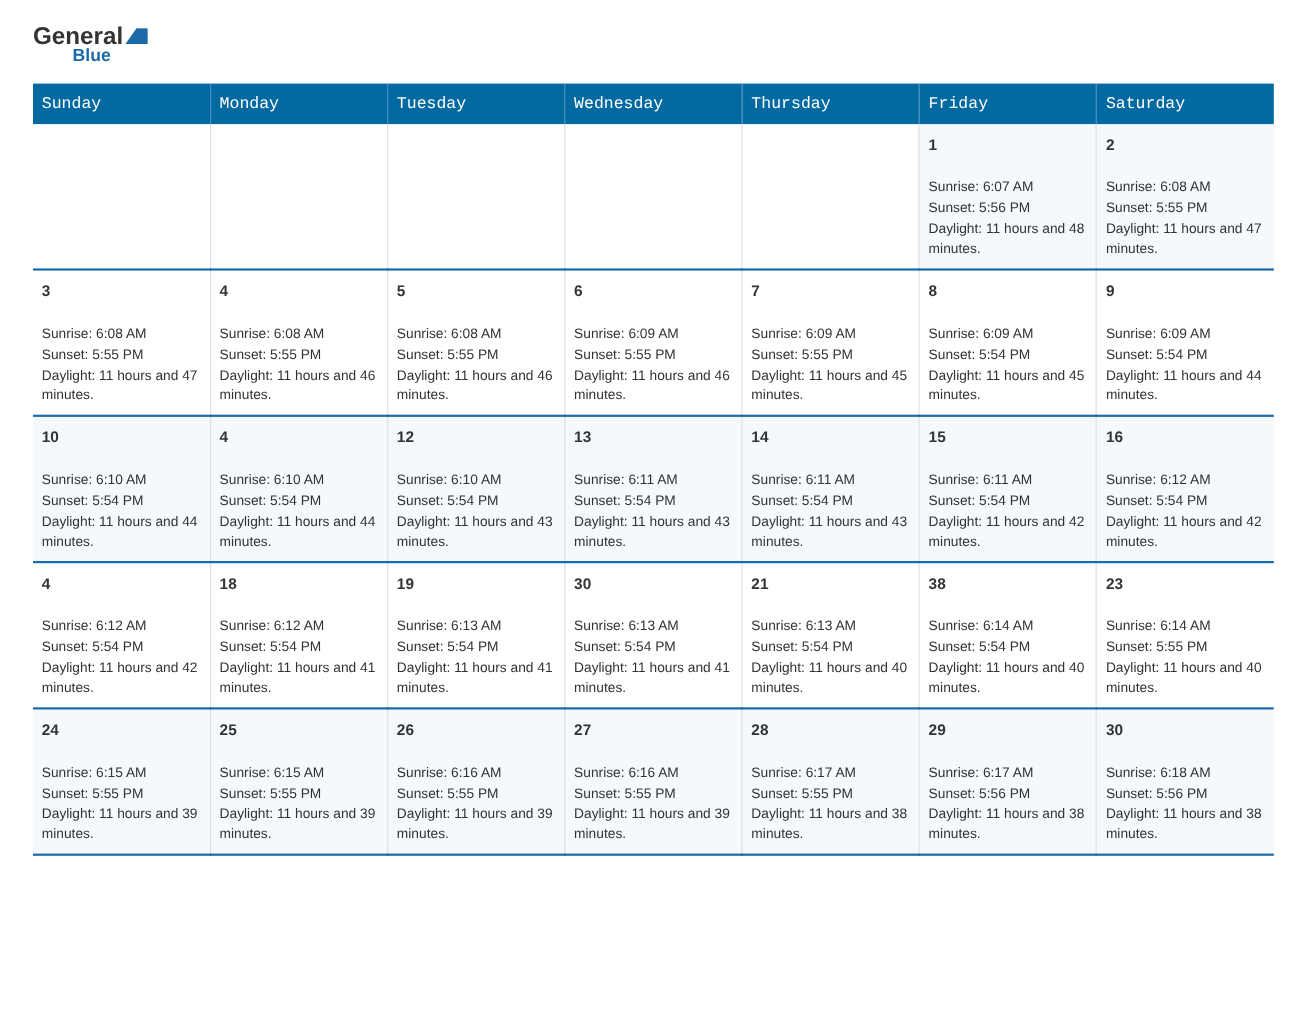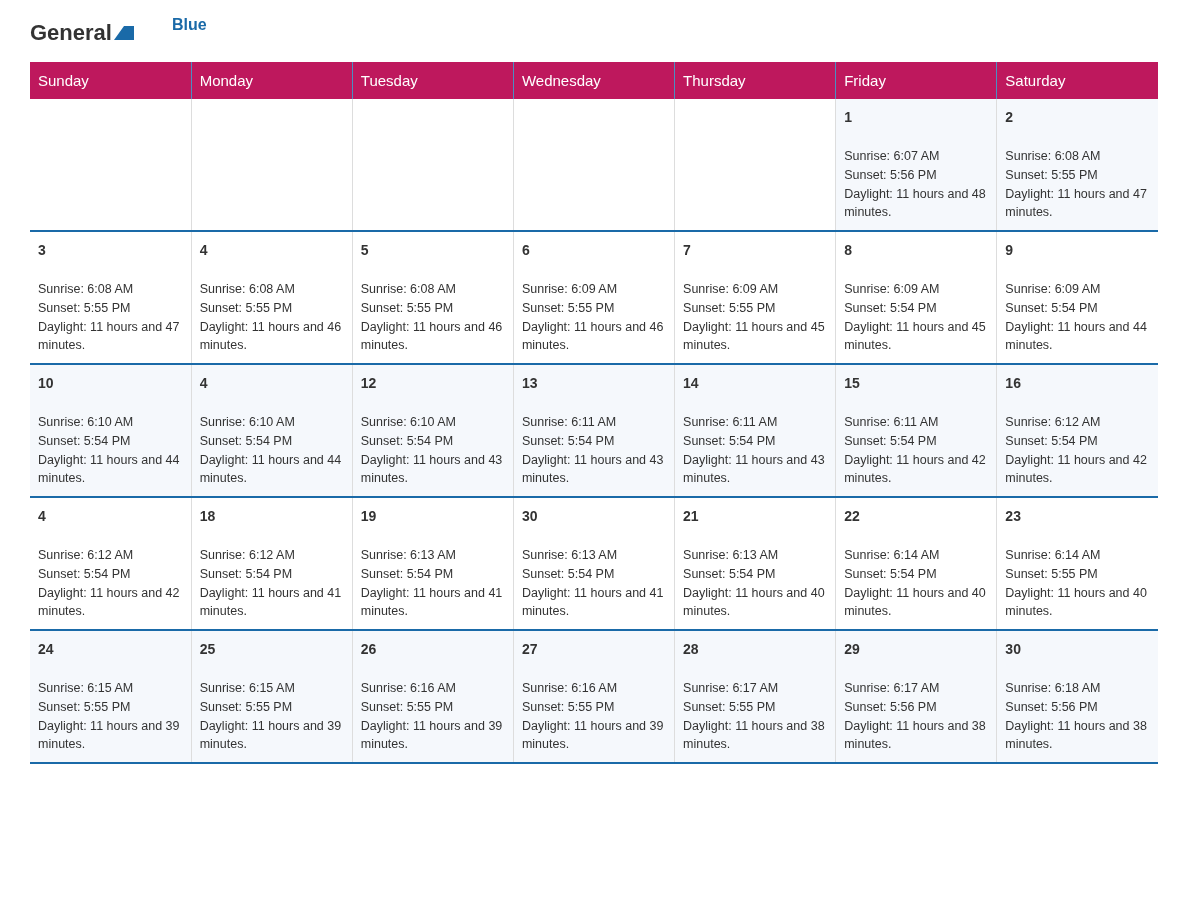--- a/index.html
+++ b/index.html
@@ -12,21 +12,21 @@
       min-height: 918px;
     }
     .header {
       display: flex;
       justify-content: space-between;
       align-items: flex-start;
       margin-bottom: 16px;
     }
     .logo {
       display: flex;
-      flex-direction: row;
+      flex-direction: column;
       align-items: flex-start;
     }
     .logo-text {
       display: flex;
       align-items: center;
       font-size: 22px;
       font-weight: bold;
       color: #333;
     }
     .logo-general { color: #333; }
@@ -61,21 +61,22 @@
       font-weight: normal;
       color: #333;
       margin-top: 4px;
     }
     table {
       width: 100%;
       border-collapse: collapse;
       table-layout: fixed;
     }
     thead tr {
-      background-color: #be185d;
+      background-color: #0369a1;
+      font-family: Liberation Mono, monospace;
     }
     thead th {
       color: #fff;
       padding: 10px 8px;
       font-size: 15px;
       font-weight: normal;
       text-align: left;
       border-right: 1px solid #4a8ec2;
     }
     thead th:last-child { border-right: none; }
@@ -225,21 +226,21 @@
         </td>
         <td>
           <span class="day-number">30</span>
           <div class="day-info">Sunrise: 6:13 AM<br>Sunset: 5:54 PM<br>Daylight: 11 hours and 41 minutes.</div>
         </td>
         <td>
           <span class="day-number">21</span>
           <div class="day-info">Sunrise: 6:13 AM<br>Sunset: 5:54 PM<br>Daylight: 11 hours and 40 minutes.</div>
         </td>
         <td>
-          <span class="day-number">22</span>
+          <span class="day-number">38</span>
           <div class="day-info">Sunrise: 6:14 AM<br>Sunset: 5:54 PM<br>Daylight: 11 hours and 40 minutes.</div>
         </td>
         <td>
           <span class="day-number">23</span>
           <div class="day-info">Sunrise: 6:14 AM<br>Sunset: 5:55 PM<br>Daylight: 11 hours and 40 minutes.</div>
         </td>
       </tr>
       <tr>
         <td>
           <span class="day-number">24</span>

